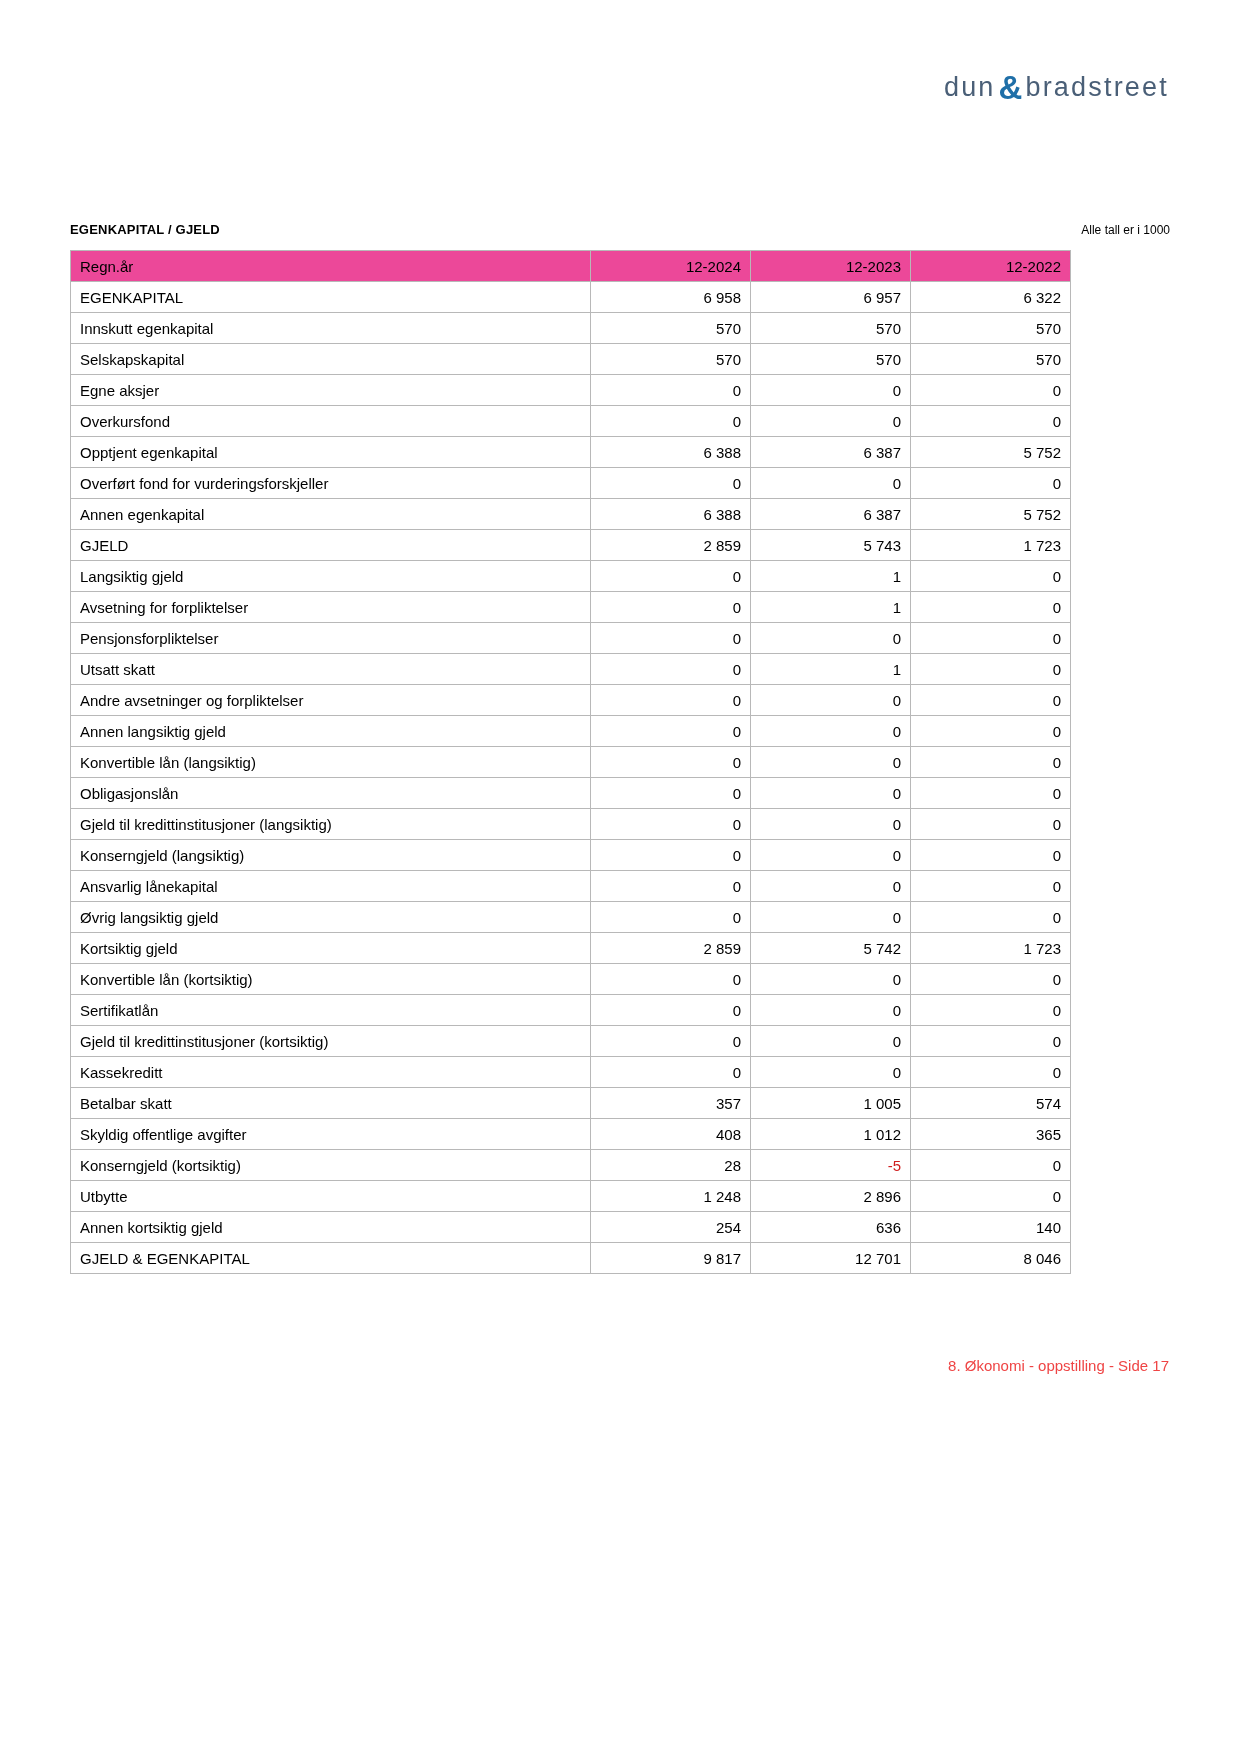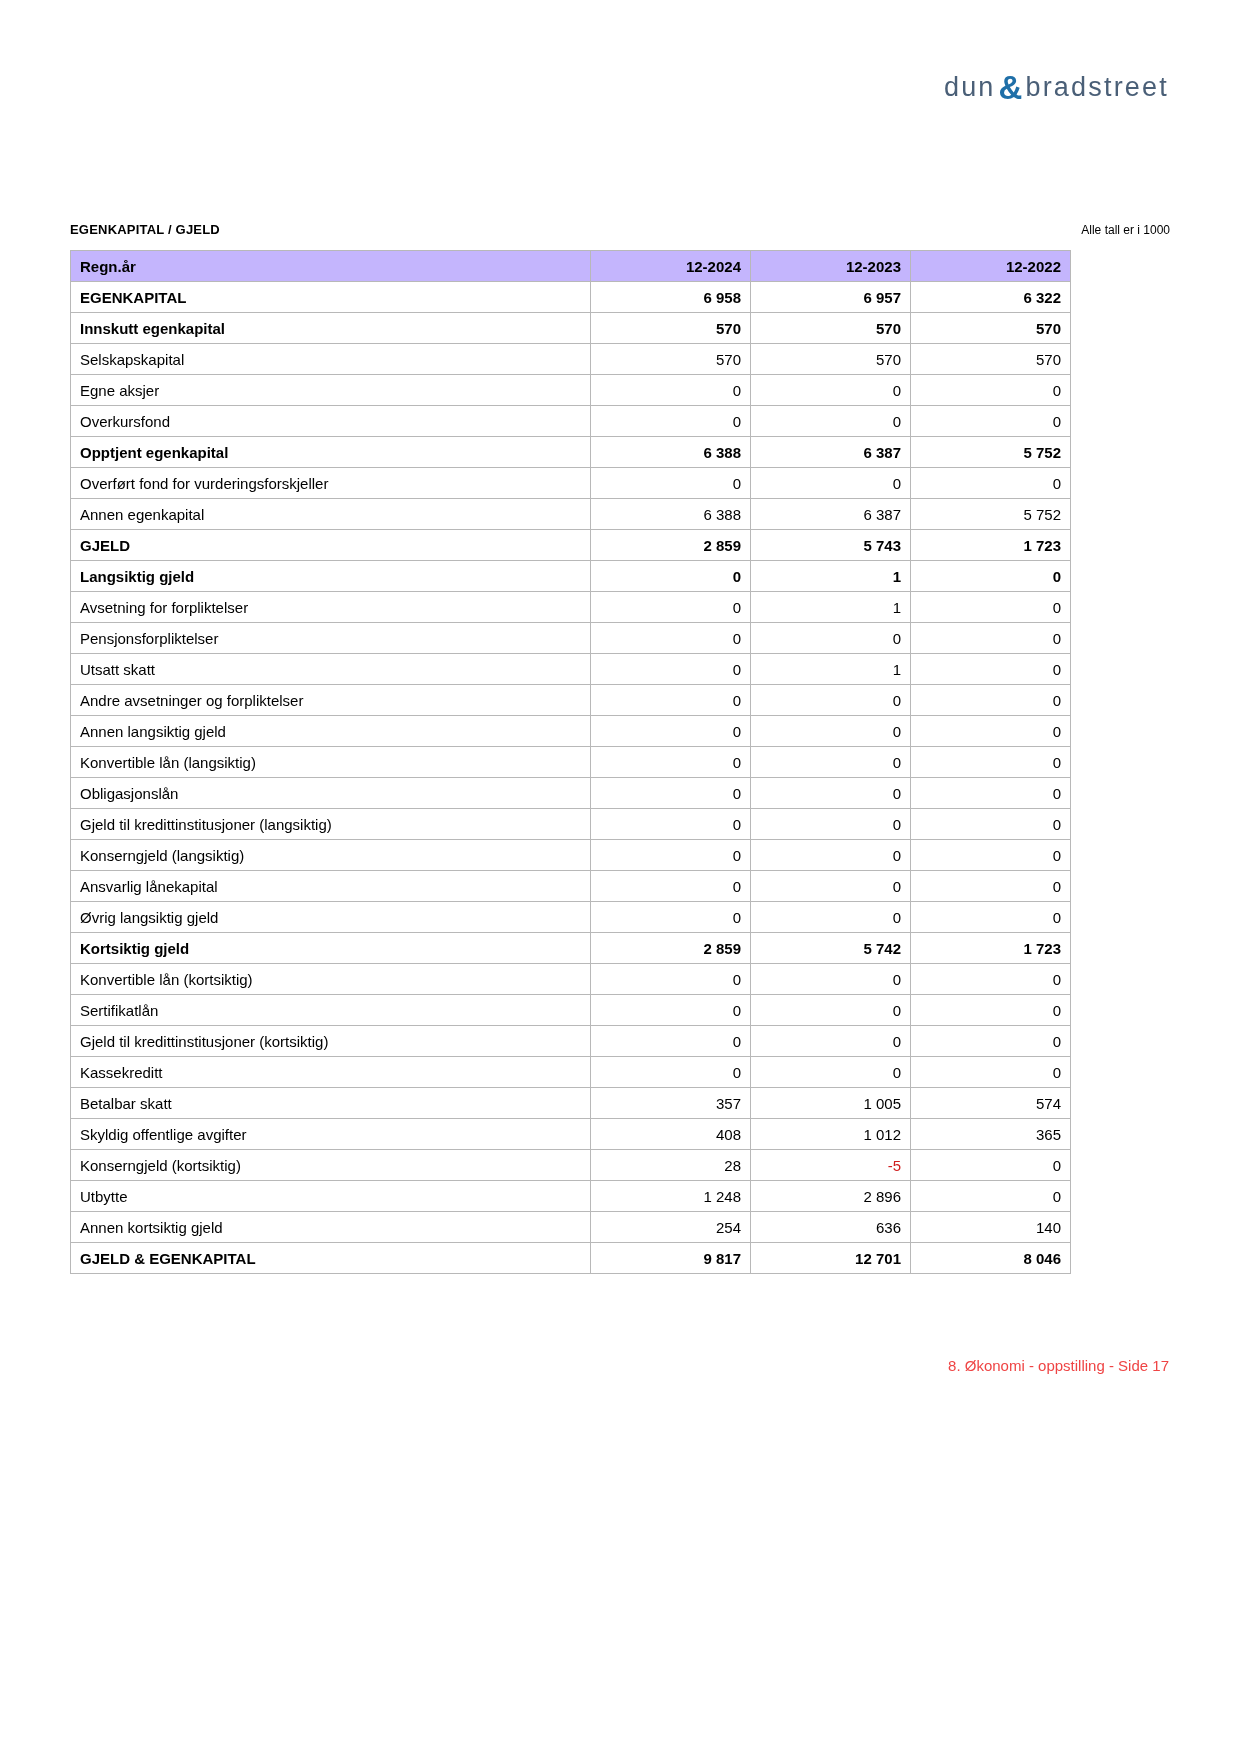--- a/index.html
+++ b/index.html
@@ -87,30 +87,30 @@
   table.fin th, table.fin td {
     border: 1px solid #b8b8b8;
     height: 31px;
     padding: 0 9px;
     vertical-align: middle;
     box-sizing: border-box;
     white-space: nowrap;
     overflow: hidden;
   }
   table.fin thead th {
-    background: #c4b5fd;
-    font-weight: bold;
+    background: #ec4899;
+    font-weight: normal;
   }
   table.fin thead th.lbl { text-align: left; }
   table.fin thead th.val { text-align: right; }
 
   td.lbl { text-align: left; }
   td.val { text-align: right; }
 
-  tr.bold td { font-weight: bold; }
+  tr.bold td { font-weight: normal; }
   td.neg { color: #d02020; }
 
   
   .footer {
     position: absolute;
     bottom: 66px;
     right: 72px;
     font-size: 15px;
     color: #ef4444;
   }

